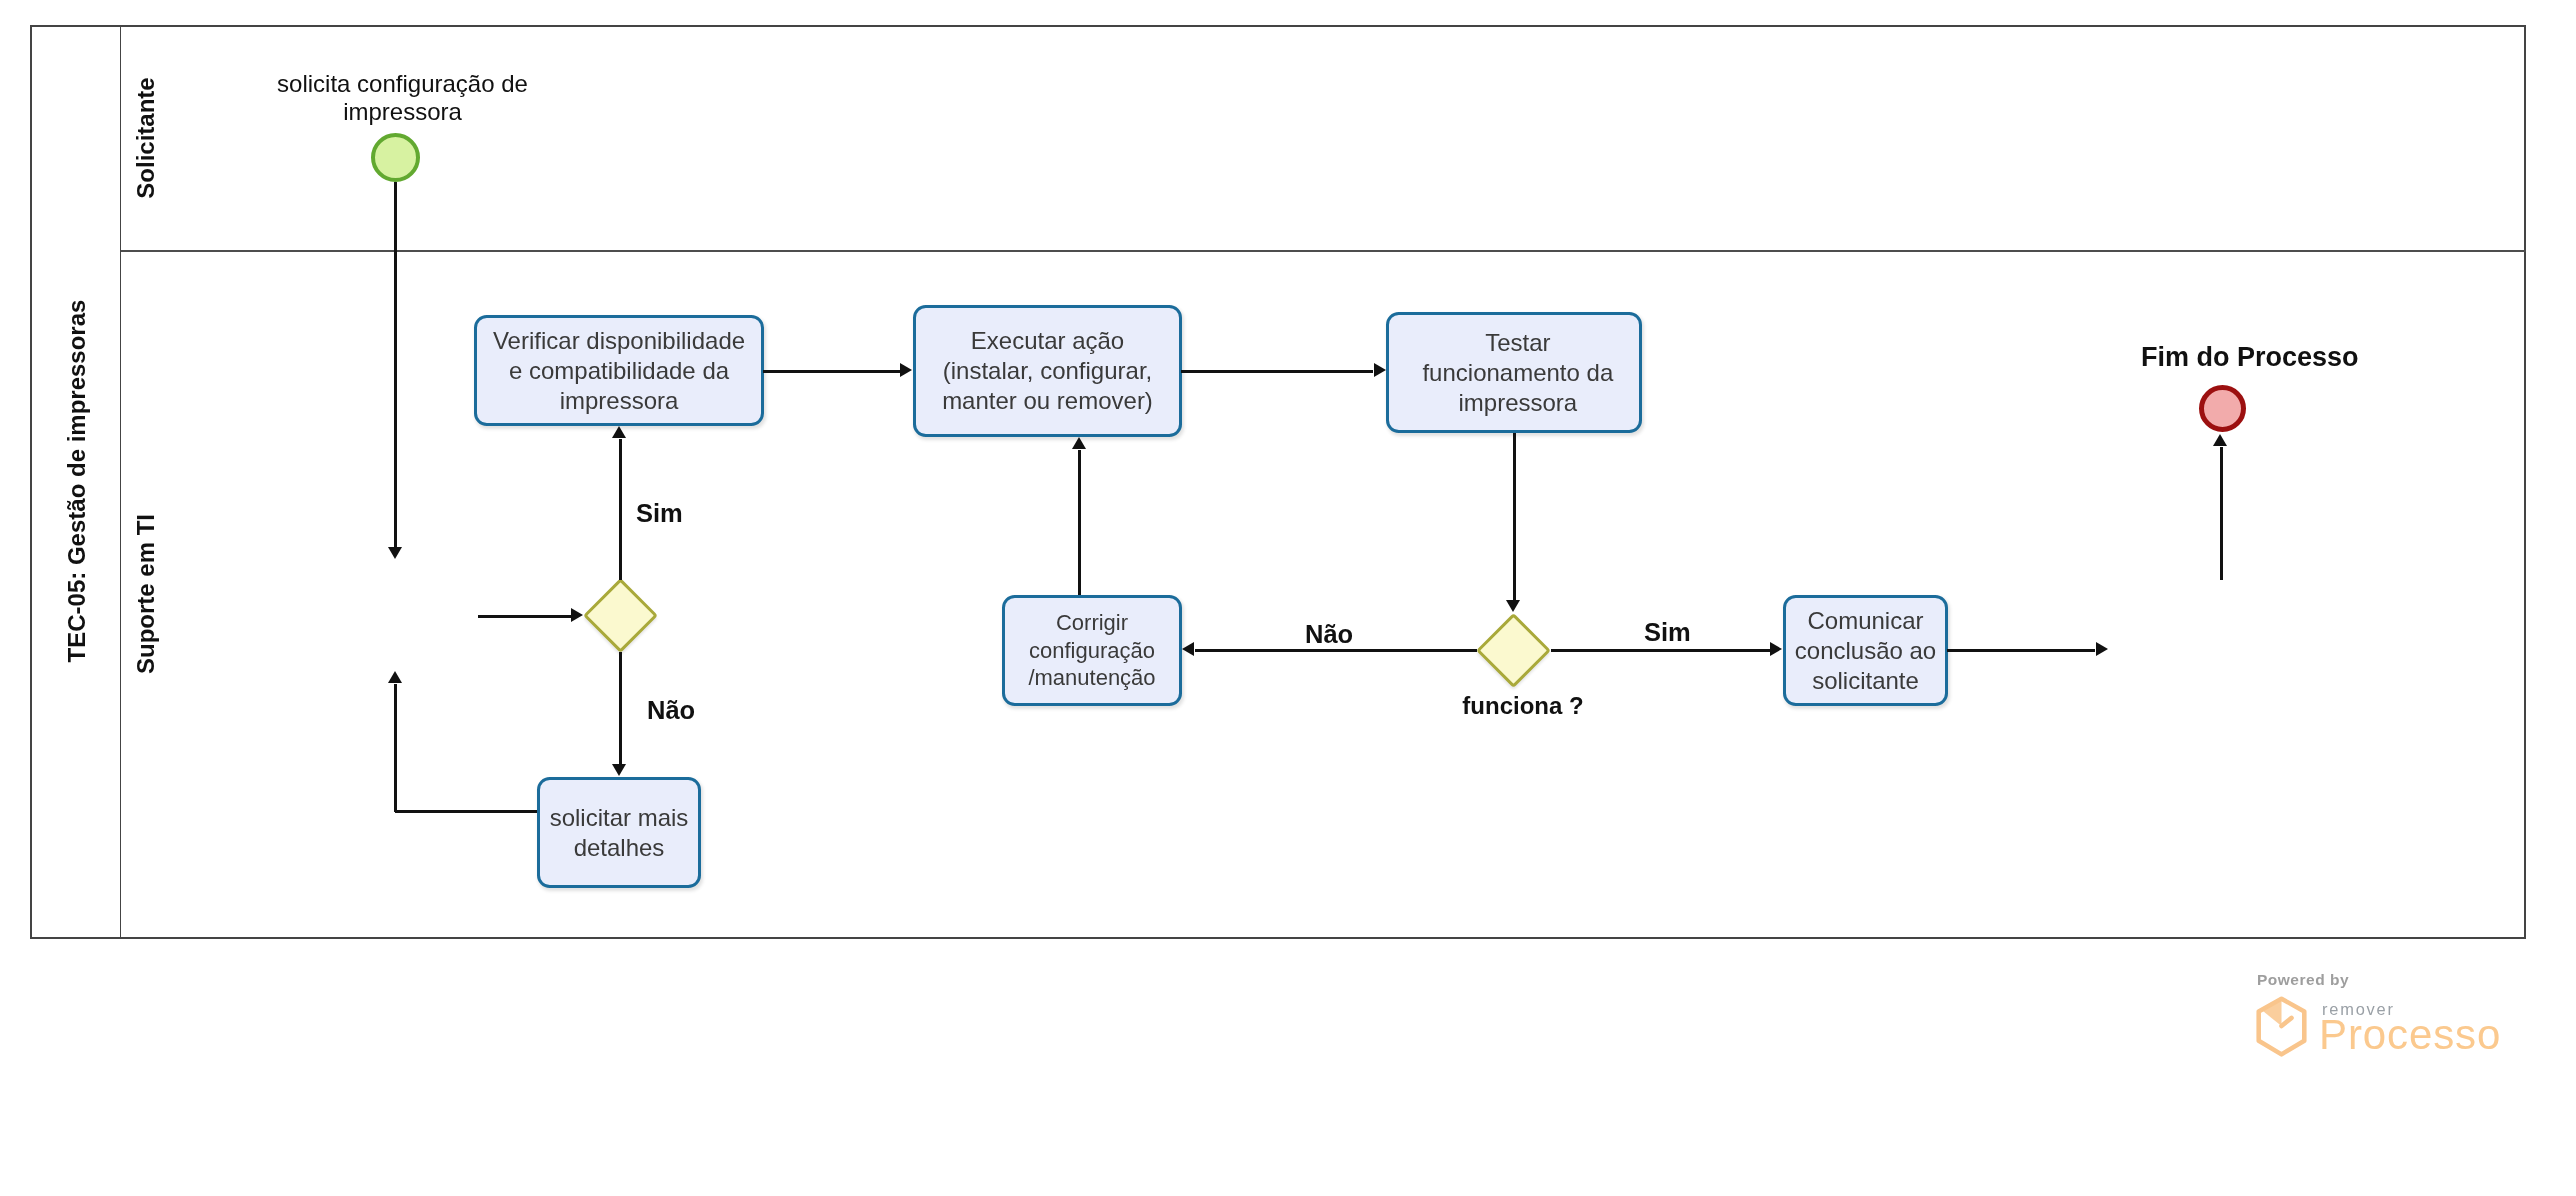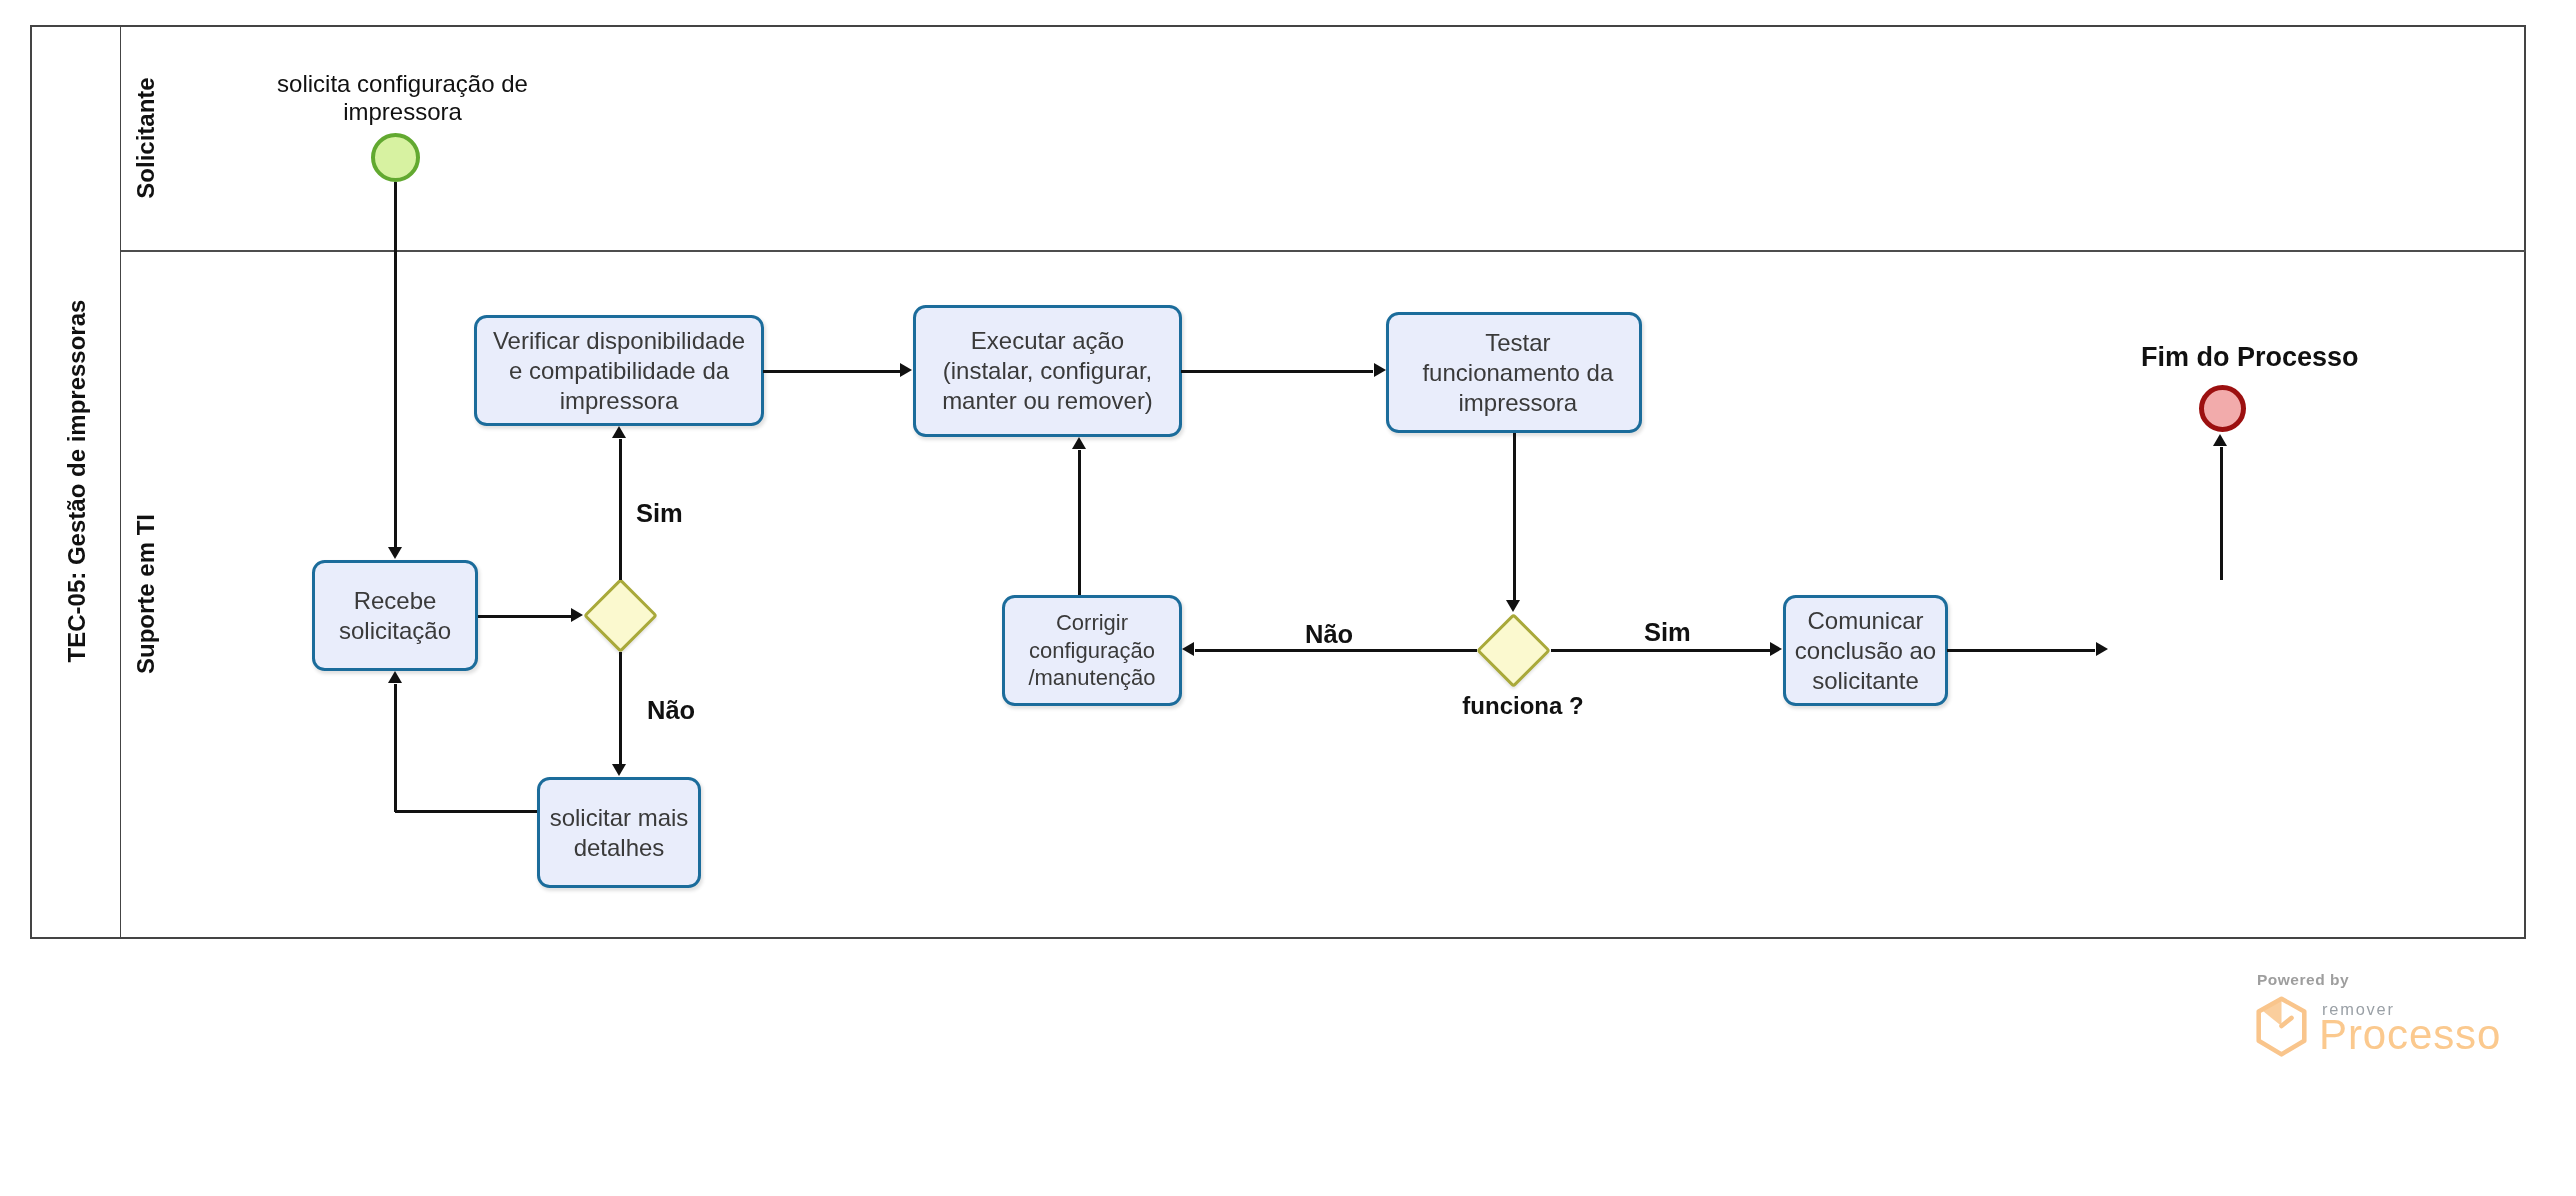--- a/index.html
+++ b/index.html
@@ -54,23 +54,20 @@
   <div class="v-label" style="left:77px;top:481px;">TEC-05: Gestão de impressoras</div>
   <div class="v-label" style="left:146px;top:138px;">Solicitante</div>
   <div class="v-label" style="left:146px;top:594px;">Suporte em TI</div>
 
   <div class="node-label" style="left:252px;top:70px;width:301px;">solicita configuração de impressora</div>
   <div class="event start-event" style="left:371px;top:133px;"></div>
 
   <div class="flow" style="left:394px;top:182px;width:2.7px;height:366px;"></div>
   <div class="arr down" style="left:388px;top:547px;"></div>
 
-  <div class="task" style="left:312px;top:560px;width:166px;height:111px;">
-    <span>Recebe solicitação</span>
-  </div>
 
   <div class="flow" style="left:478px;top:615px;width:95px;height:2.7px;"></div>
   <div class="arr right" style="left:571px;top:608px;"></div>
 
   <div class="gateway" style="left:594px;top:589px;"></div>
   <div class="flow-label" style="left:636px;top:499px;">Sim</div>
   <div class="flow-label" style="left:647px;top:696px;">Não</div>
 
   <div class="flow" style="left:619px;top:439px;width:2.7px;height:141px;"></div>
   <div class="arr up" style="left:612px;top:426px;"></div>

